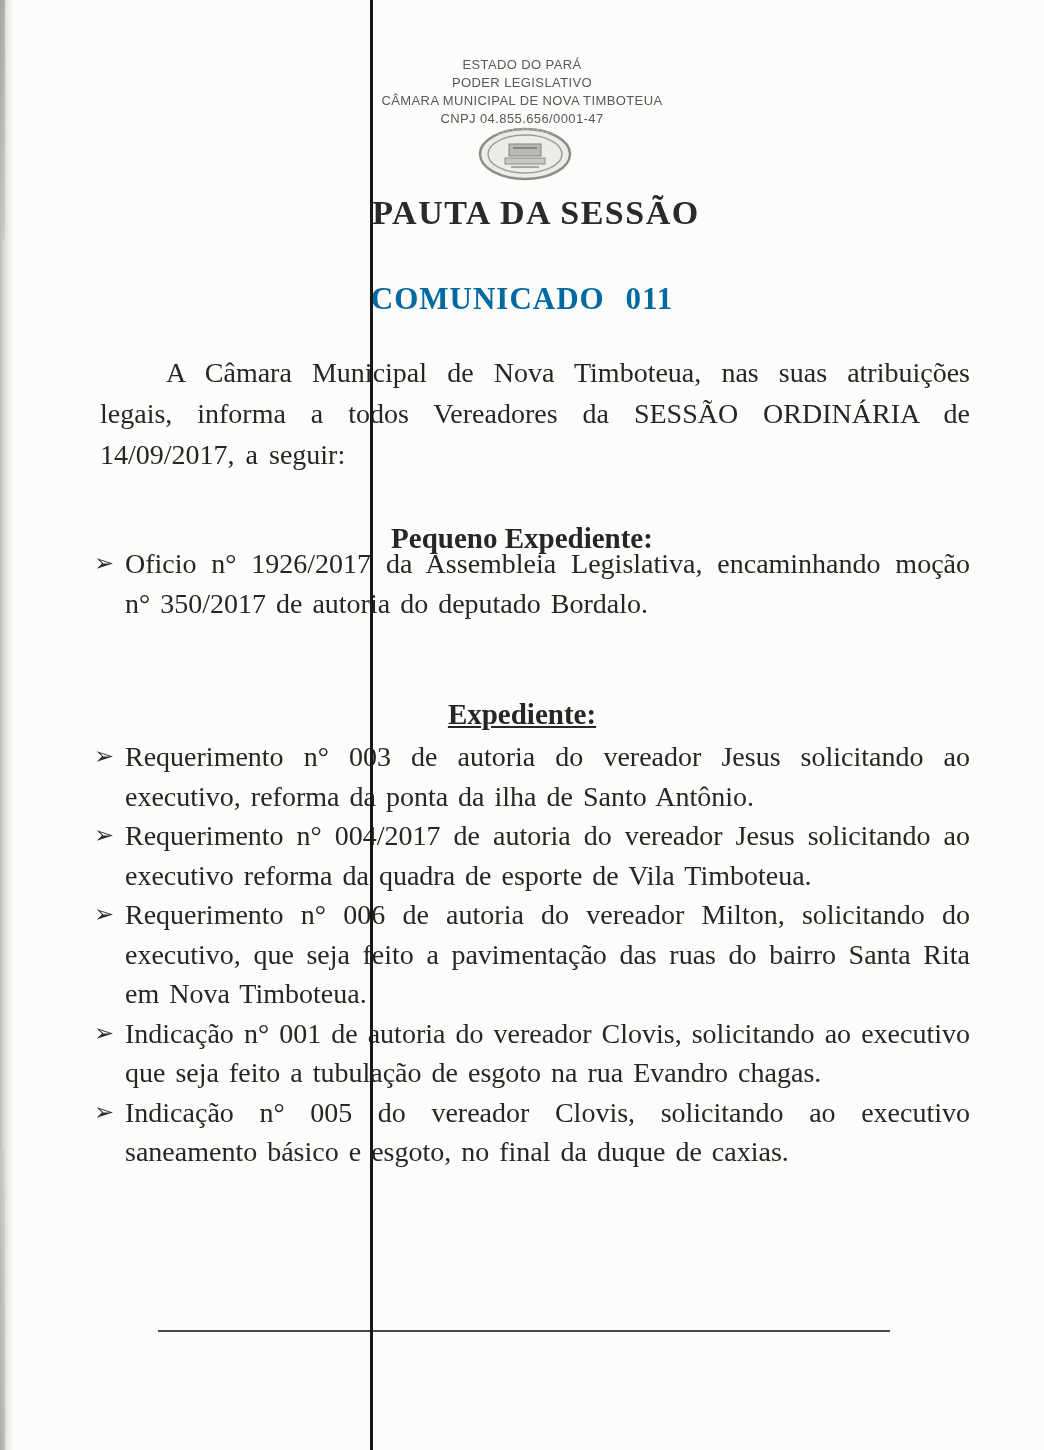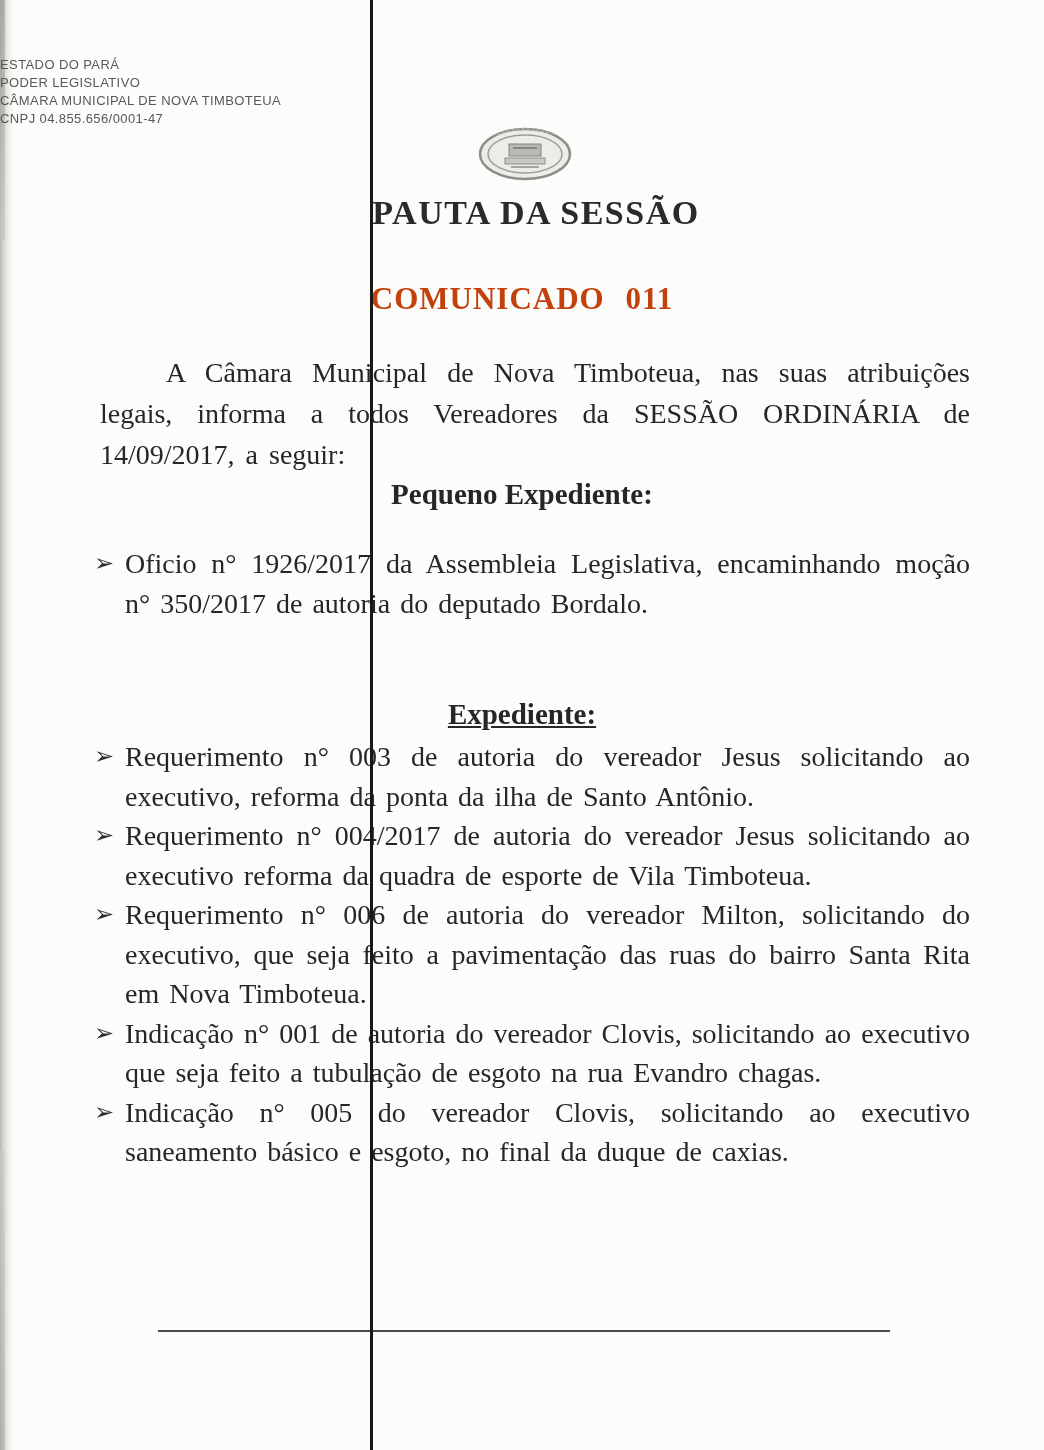--- a/index.html
+++ b/index.html
@@ -34,21 +34,21 @@
   
   .scanline {
     position: absolute; left: 370px; top: 0;
     width: 3px; height: 1450px;
     background: #181818;
     z-index: 30;
   }
   
   .letterhead {
     position: absolute; top: 56px; left: 0; width: 1044px;
-    text-align: left;
+    text-align: center;
     font-family: "Liberation Sans", sans-serif;
     font-size: 13px; line-height: 18px;
     color: #585856;
     letter-spacing: .4px;
   }
   .seal {
     position: absolute; top: 122px; left: 477px;
     width: 96px; height: 60px;
   }
   .doc-title {
@@ -57,37 +57,37 @@
     font-weight: bold; font-size: 34px;
     letter-spacing: 1.5px;
     color: #2a2a2a;
   }
   .doc-subtitle {
     position: absolute; top: 281px; left: 0; width: 1044px;
     text-align: center;
     font-weight: bold; font-size: 31px;
     letter-spacing: 1px;
     word-spacing: 12px;
-    color: #c2410c;
+    color: #0369a1;
   }
   .intro {
     position: absolute; top: 352px; left: 100px; width: 870px;
     font-size: 28px; line-height: 41px;
     text-align: justify;
     text-indent: 66px;
     color: #262624;
     word-spacing: 4px;
   }
   .section-heading {
     position: absolute; left: 0; width: 1044px;
     text-align: center;
     font-weight: bold; font-size: 29px;
     color: #262624;
   }
-  .heading-pequeno { top: 478px; }
+  .heading-pequeno { top: 522px; }
   .heading-expediente { top: 698px; text-decoration: underline; }
   .doc-list {
     position: absolute; left: 98px; width: 872px;
     font-size: 28px; line-height: 39.5px;
     text-align: justify;
     color: #262624;
     word-spacing: 3px;
   }
   .list-pequeno { top: 544px; }
   .list-expediente { top: 737px; }

